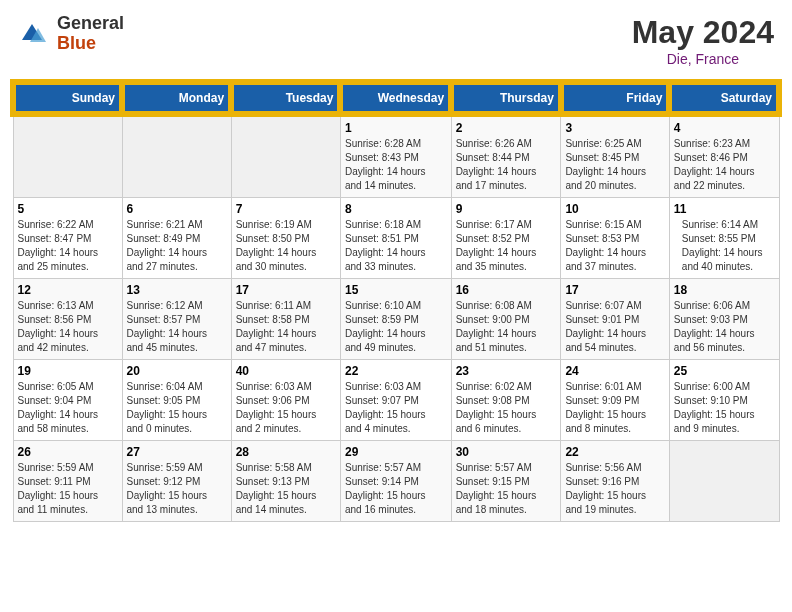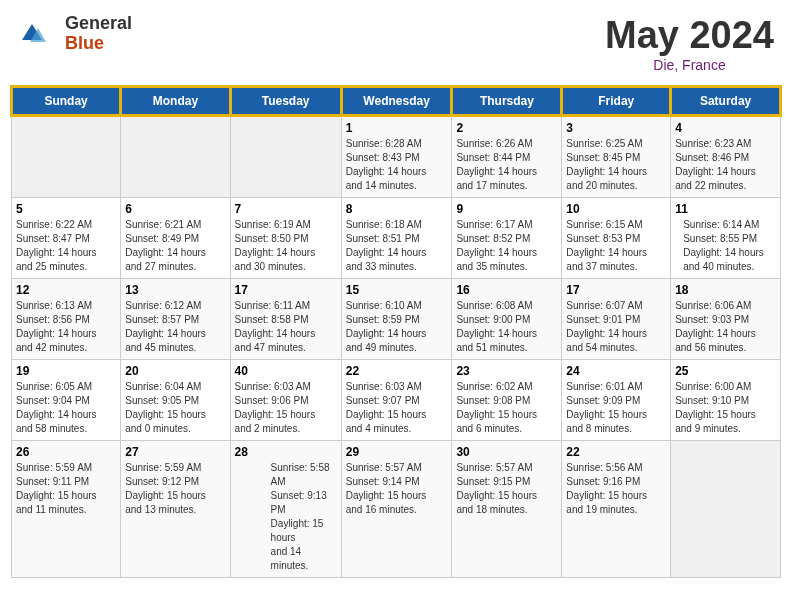--- a/index.html
+++ b/index.html
@@ -13,60 +13,60 @@
     .header {
       display: flex;
       justify-content: space-between;
       align-items: flex-start;
       margin-bottom: 8px;
       padding: 4px 8px;
     }
     .logo {
       display: flex;
       align-items: center;
-      gap: 16px;
+      gap: 8px;
     }
     .logo-text {
       font-size: 18px;
       font-weight: bold;
       color: #333;
       line-height: 1.1;
     }
     .logo-text .blue { color: #c2410c; }
     .logo-icon {
       width: 28px;
       height: 28px;
       margin-right: 3px;
     }
     .title-block {
       text-align: right;
     }
     .month-year {
-      font-size: 38px;
+      font-size: 32px;
       font-weight: bold;
       color: #333;
     }
     .location {
       font-size: 14px;
       color: #701a75;
       text-align: center;
     }
     .calendar {
       width: 100%;
       border-collapse: collapse;
       font-size: 11px;
     }
     .calendar thead th {
       background: #1a5fa8;
       color: #fff;
       padding: 6px 4px;
-      text-align: center;
+      text-align: right;
       font-size: 12px;
       font-weight: bold;
-      border: 3px solid #eab308;
+      border: 6px solid #eab308;
     }
     .calendar tbody td {
       border: 1px solid #ccc;
       vertical-align: top;
       padding: 4px;
       width: 113px;
       min-height: 90px;
       background: #fff;
     }
     .calendar tbody tr:nth-child(odd) td {
@@ -319,21 +319,21 @@
         </td>
         <td>
           <span class="day-number">27</span>
           <div class="day-info" style="white-space: pre-line;">Sunrise: 5:59 AM
 Sunset: 9:12 PM
 Daylight: 15 hours
 and 13 minutes.</div>
         </td>
         <td>
           <span class="day-number">28</span>
-          <div class="day-info" style="white-space: pre-line; margin-left: 36px;">Sunrise: 5:58 AM
+          <div class="day-info" style="white-space: pre-line;">Sunrise: 5:58 AM
 Sunset: 9:13 PM
 Daylight: 15 hours
 and 14 minutes.</div>
         </td>
         <td>
           <span class="day-number">29</span>
           <div class="day-info" style="white-space: pre-line;">Sunrise: 5:57 AM
 Sunset: 9:14 PM
 Daylight: 15 hours
 and 16 minutes.</div>

